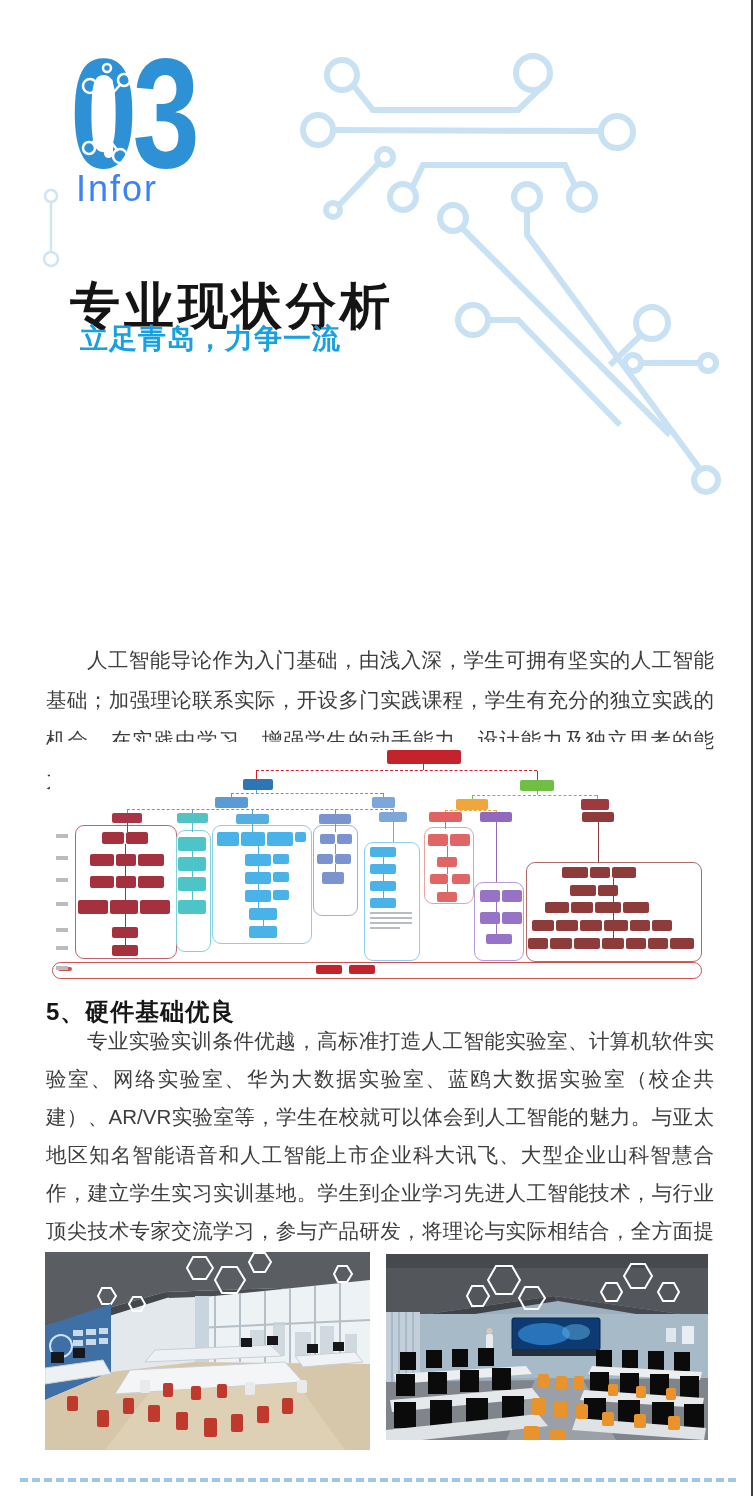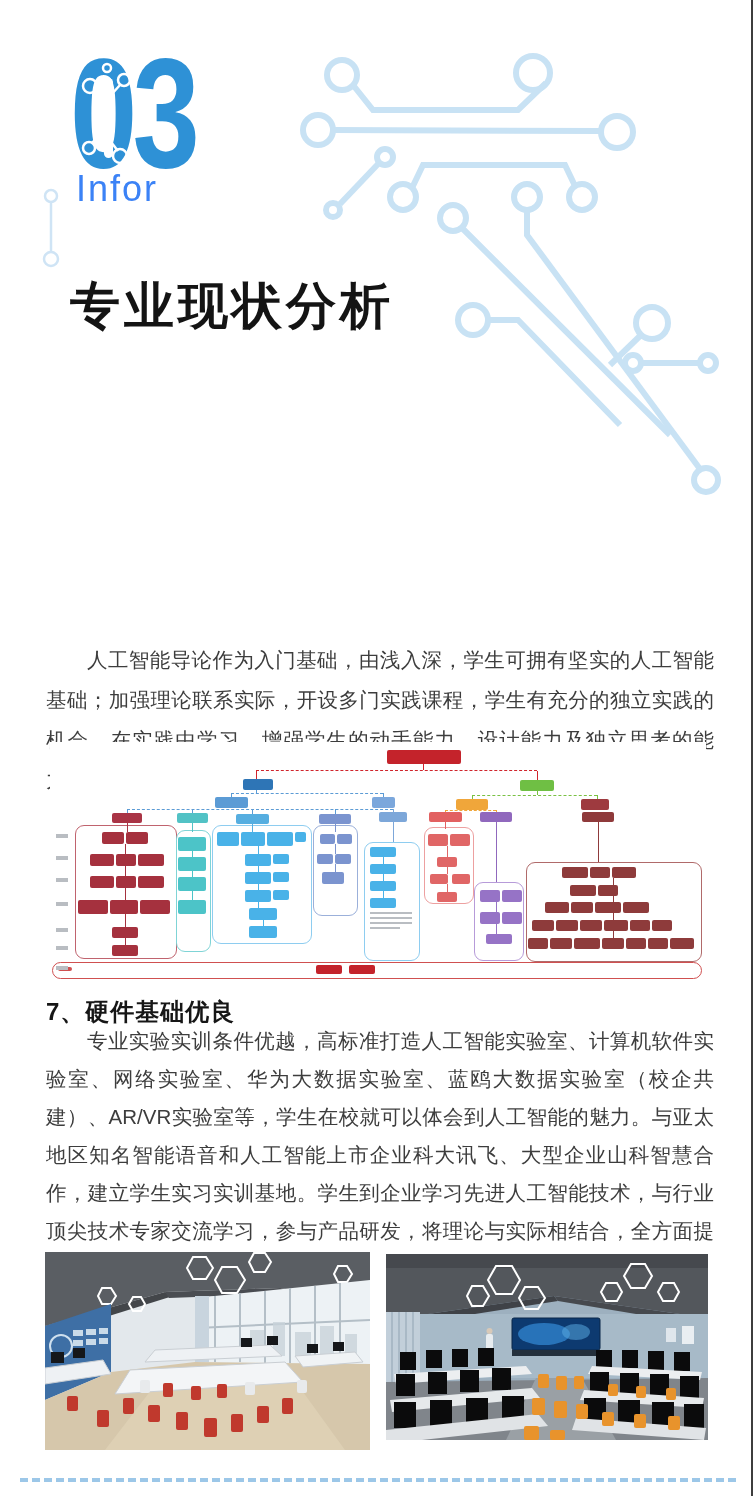--- a/index.html
+++ b/index.html
@@ -87,20 +87,21 @@
       <circle cx="27" cy="6" r="4"></circle>
       <line x1="14" y1="29" x2="23" y2="38"></line>
       <line x1="40" y1="23" x2="31" y2="33"></line>
       <line x1="12" y1="81" x2="22" y2="70"></line>
       <line x1="38" y1="89" x2="31" y2="80"></line>
     </g>
   </svg>
   <div class="infor">Infor</div>
 
   <h1 class="title">专业现状分析</h1>
+  <div class="subtitle">立足青岛，力争一流</div>
 
 
 
   <p class="para" style="top:640px">人工智能导论作为入门基础，由浅入深，学生可拥有坚实的人工智能基础；加强理论联系实际，开设多门实践课程，学生有充分的独立实践的机会，在实践中学习，增强学生的动手能力，设计能力及独立思考的能力。</p>
 
   <div class="map">
       <div style="left: 25px; top: 83px; width: 100px; height: 132px; border: 1px solid rgb(192, 99, 110); border-radius: 9px;"></div>
       <div style="left: 126px; top: 88px; width: 33px; height: 120px; border: 1px solid rgb(127, 212, 214); border-radius: 9px;"></div>
       <div style="left: 162px; top: 83px; width: 98px; height: 117px; border: 1px solid rgb(142, 205, 240); border-radius: 9px;"></div>
       <div style="left: 263px; top: 83px; width: 43px; height: 89px; border: 1px solid rgb(155, 176, 218); border-radius: 9px;"></div>
@@ -260,21 +261,21 @@
       <div style="left: 6px; top: 160px; width: 12px; height: 4px; background: rgb(185, 189, 194);"></div>
       <div style="left: 6px; top: 186px; width: 12px; height: 4px; background: rgb(185, 189, 194);"></div>
       <div style="left: 6px; top: 204px; width: 12px; height: 4px; background: rgb(185, 189, 194);"></div>
       <div style="left: 6px; top: 224px; width: 12px; height: 4px; background: rgb(185, 189, 194);"></div>
       <div style="left: 320px; top: 170px; width: 42px; height: 2px; background: rgb(185, 189, 194);"></div>
       <div style="left: 320px; top: 175px; width: 42px; height: 2px; background: rgb(185, 189, 194);"></div>
       <div style="left: 320px; top: 180px; width: 42px; height: 2px; background: rgb(185, 189, 194);"></div>
       <div style="left: 320px; top: 185px; width: 30px; height: 2px; background: rgb(185, 189, 194);"></div>
     </div>
 
-  <h2 class="hd" style="top:996px">7、硬件基础优良</h2>
+  <h2 class="hd" style="top:996px">5、硬件基础优良</h2>
   <p class="para" style="top:1022px;line-height:38px">专业实验实训条件优越，高标准打造人工智能实验室、计算机软件实验室、网络实验室、华为大数据实验室、蓝鸥大数据实验室（校企共建）、AR/VR实验室等，学生在校就可以体会到人工智能的魅力。与亚太地区知名智能语音和人工智能上市企业科大讯飞、大型企业山科智慧合作，建立学生实习实训基地。学生到企业学习先进人工智能技术，与行业顶尖技术专家交流学习，参与产品研发，将理论与实际相结合，全方面提升个人能力。</p>
 
   <div class="photos">
     <svg class="photo" width="325" height="198" viewBox="0 0 325 198">
       <rect width="325" height="198" fill="#e3e8ec"></rect>
       <path d="M0,0 H325 V52 L235,36 L120,40 L0,74 Z" fill="#5a5e63"></path>
       <path d="M0,74 L120,40 L128,44 L0,84 Z" fill="#43464a"></path>
       <path d="M120,40 L235,36 L235,42 L124,46 Z" fill="#4a4d52"></path>
       <path d="M235,36 L325,52 L325,60 L235,42 Z" fill="#43464a"></path>
       <g stroke="#ffffff" stroke-width="2" fill="none">

